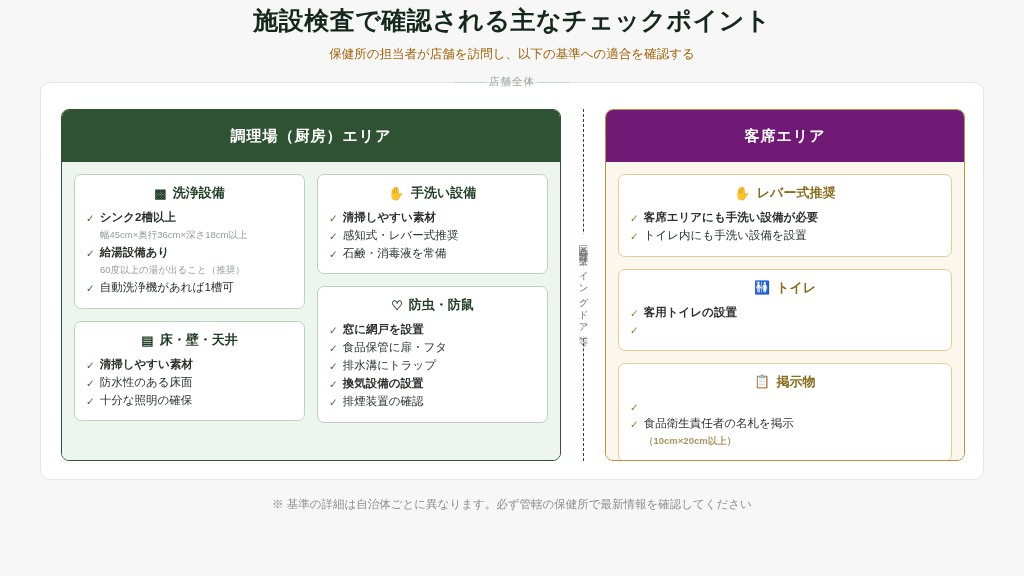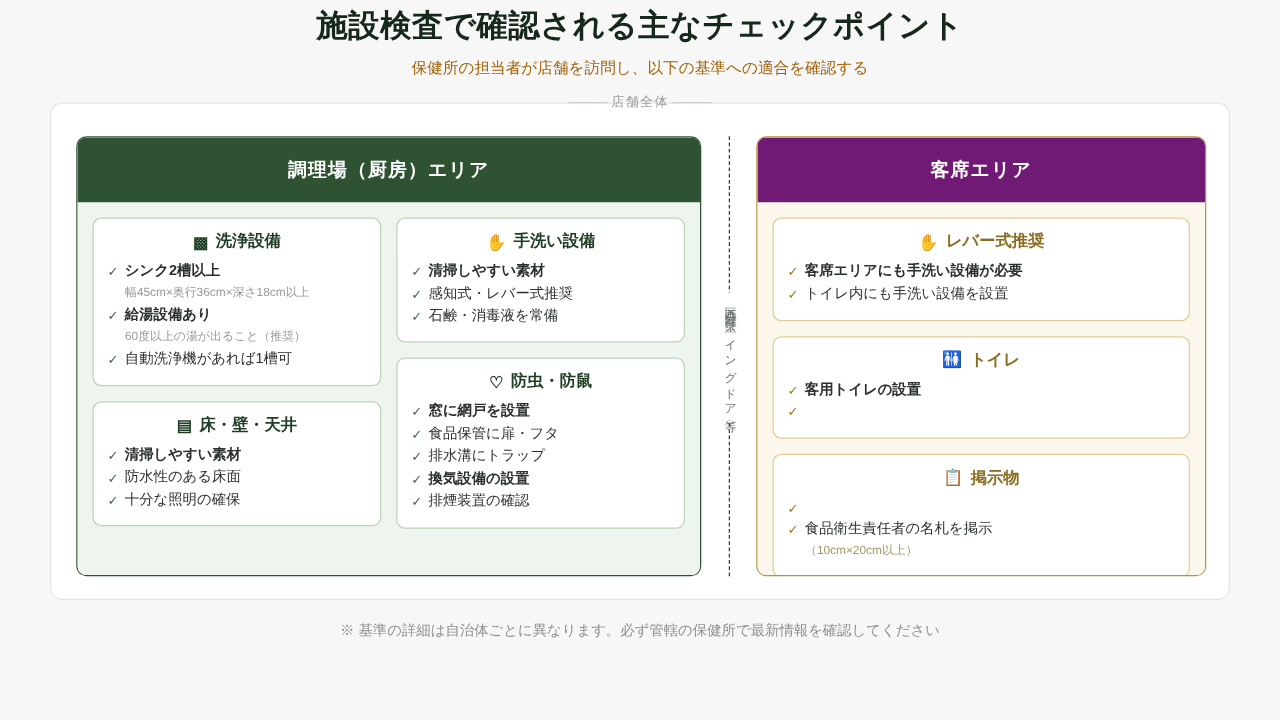--- a/index.html
+++ b/index.html
@@ -131,21 +131,21 @@
   }
   ul.items li .chk { color: #3f6b45; font-size: 10.5px; padding-top: 1px; }
   .card-gold ul.items li .chk { color: #9b7a24; }
   li.bold > .txt { font-weight: bold; }
   .note {
     font-size: 9.5px;
     color: #969b97;
     margin: 1px 0 3px 14px;
     line-height: 1.4;
   }
-  .note-gold { color: #a79663; }
+  .note-gold { color: #a79663; font-weight: bold; }
 
   
   .footnote {
     position: absolute;
     left: 0; right: 0; top: 497px;
     text-align: center;
     font-size: 11.5px;
     color: #8b918d;
   }
 </style>

